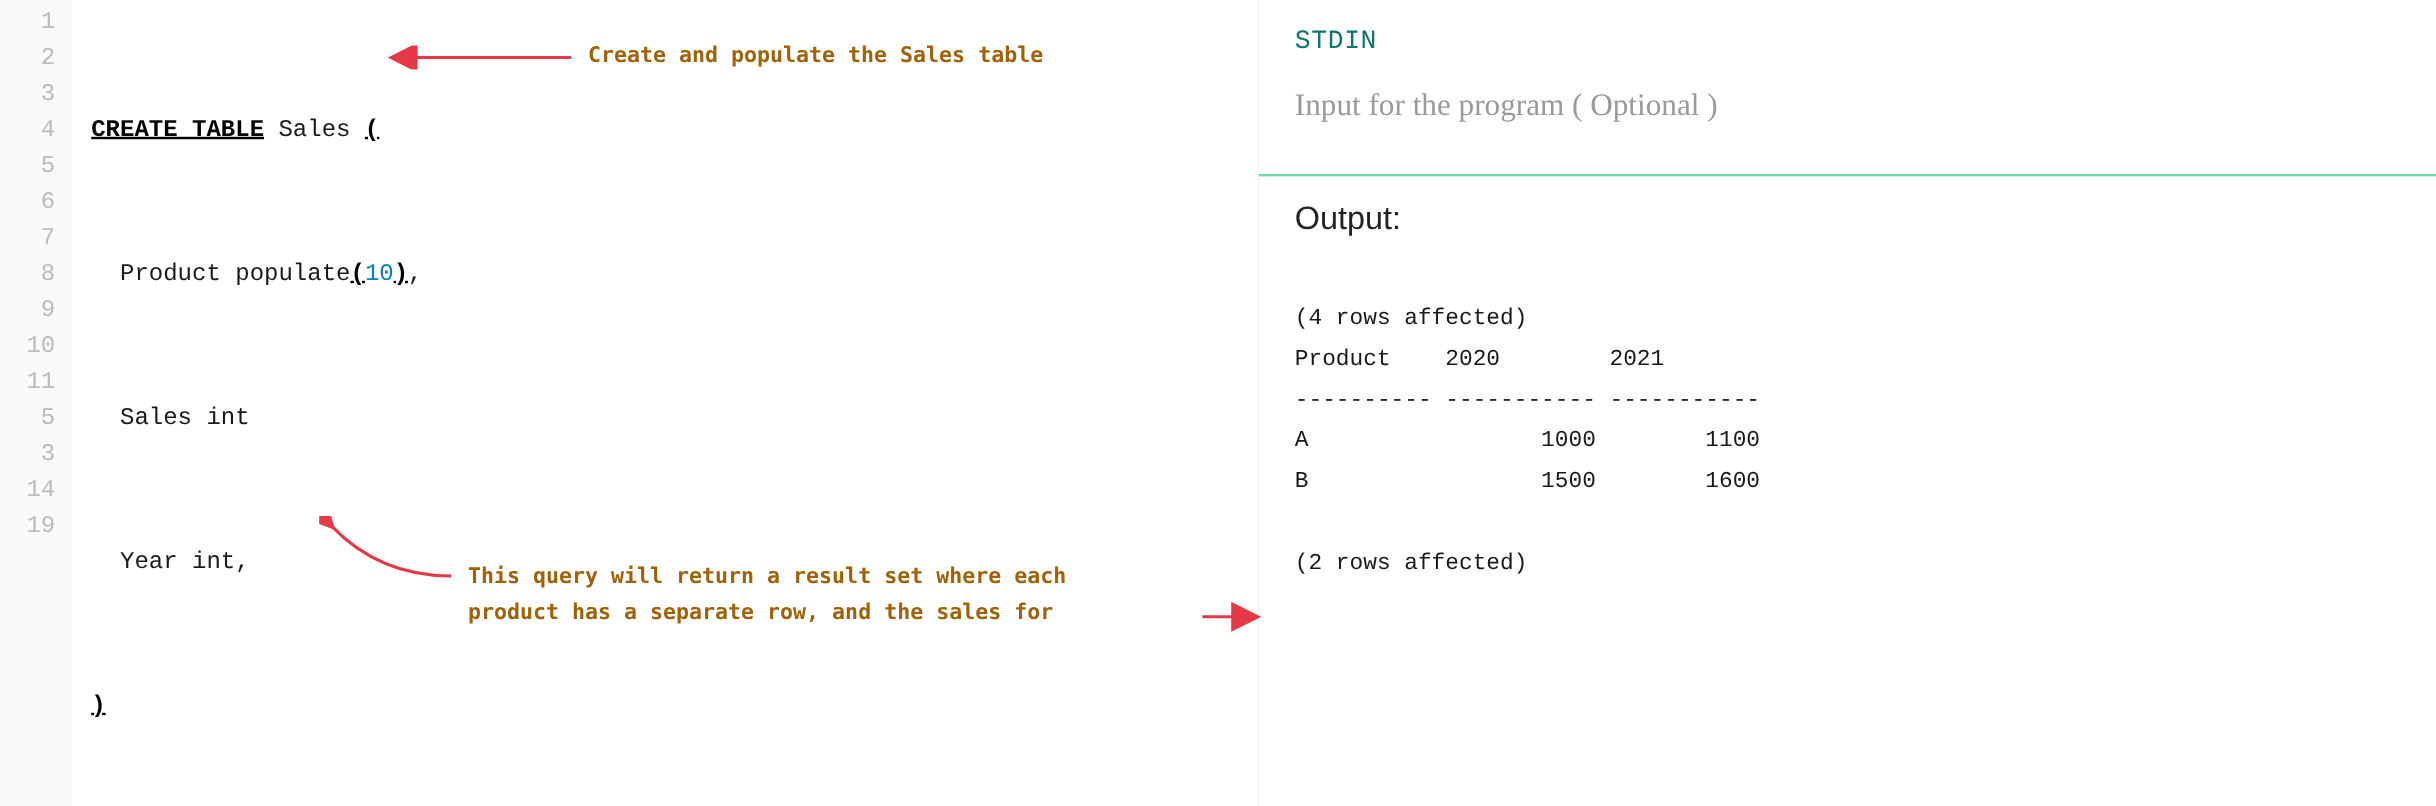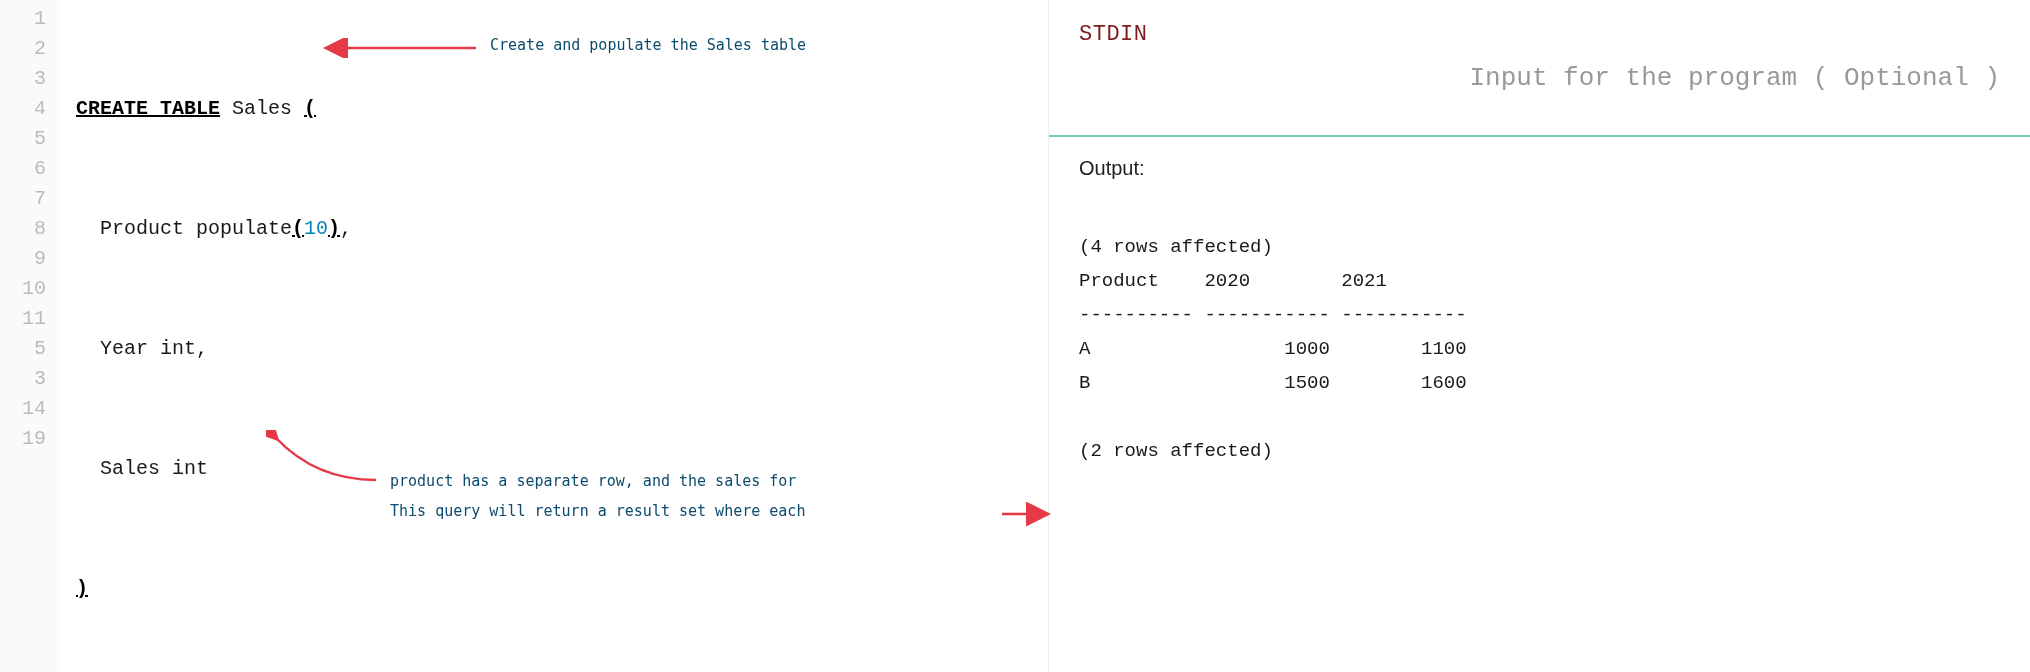--- a/index.html
+++ b/index.html
@@ -5,30 +5,30 @@
   * { box-sizing: border-box; margin: 0; padding: 0; }
   html, body { width: 2030px; height: 672px; background: #fff; font-family: "Menlo", "Consolas", "Courier New", monospace; overflow: hidden; }
   .container { display: flex; width: 100%; height: 100%; }
   .editor-pane { flex: 0 0 1048px; position: relative; background: #fff; }
   .gutter { position: absolute; left: 0; top: 0; width: 60px; height: 100%; background: #fafafa; text-align: right; padding-top: 4px; }
   .gutter .ln { color: #bbb; font-size: 20px; line-height: 30px; padding-right: 14px; height: 30px; }
   .code-area { position: absolute; left: 60px; top: 4px; right: 0; font-size: 20px; line-height: 30px; white-space: pre; color: #1a1a1a; }
   .code-line { position: relative; height: 30px; padding-left: 16px; }
   .tok-kw { font-weight: 700; color: #000; text-decoration: underline; }
   .tok-num { color: #0086b3; }
-  .annotation { position: absolute; color: #0c4a6e; font-weight: 400; font-size: 15px; font-family: "Menlo","Consolas",monospace; pointer-events: none; }
+  .annotation { position: absolute; color: #a16207; font-weight: 700; font-size: 18px; font-family: "Menlo","Consolas",monospace; pointer-events: none; }
   .arrow-svg { position: absolute; pointer-events: none; }
   .right-pane { flex: 1; display: flex; flex-direction: column; border-left: 1px solid #eee; }
   .stdin-block { padding: 22px 30px 40px 30px; }
-  .stdin-label { color: #7f1d1d; font-size: 22px; margin-bottom: 14px; letter-spacing: 0.5px; font-family: Liberation Mono, monospace; }
-  .stdin-input { width: 100%; border: none; outline: none; font-size: 26px; color: #15803d; background: transparent; font-family: Liberation Mono, monospace; padding: 2px 0; text-align: right; }
+  .stdin-label { color: #0f766e; font-size: 22px; margin-bottom: 24px; letter-spacing: 0.5px; font-family: Liberation Mono, monospace; }
+  .stdin-input { width: 100%; border: none; outline: none; font-size: 26px; color: #15803d; background: transparent; font-family: Liberation Serif, serif; padding: 2px 0; }
   .stdin-input::placeholder { color: #999; }
   .divider { height: 2px; background: #6fd8a8; width: 100%; }
   .output-block { padding: 20px 30px; }
-  .output-label { font-size: 20px; color: #222; margin-bottom: 50px; font-family: Arial, Helvetica, sans-serif; }
+  .output-label { font-size: 27px; color: #222; margin-bottom: 50px; font-family: Arial, Helvetica, sans-serif; }
   .output-pre { white-space: pre; font-family: "Menlo","Consolas","Courier New",monospace; font-size: 19px; line-height: 34px; color: #1a1a1a; }
 </style>
 </head>
 <body>
 
 <div class="container">
 
   <div class="editor-pane">
     <div class="gutter">
       <div class="ln">1</div>
@@ -47,23 +47,23 @@
       <div class="ln">14</div>
       <div class="ln">19</div>
     </div>
 
     <div class="code-area">
       
       <div class="code-line"><span class="tok-kw">CREATE TABLE</span><span> Sales </span><span class="tok-kw">(</span></div>
       
       <div class="code-line"><span>  Product populate</span><span class="tok-kw">(</span><span class="tok-num">10</span><span class="tok-kw">)</span><span>,</span></div>
       
+      <div class="code-line"><span>  Sales int</span></div>
+      
       <div class="code-line"><span>  Year int,</span></div>
-      
-      <div class="code-line"><span>  Sales int</span></div>
       
       <div class="code-line"><span class="tok-kw">)</span></div>
       
       
       
       
       
       
       
       
@@ -93,22 +93,22 @@
 
     <svg class="arrow-svg" style="left:266px; top:430px; width:120px; height:60px;">
       <defs>
           <marker id="ahL2" markerWidth="10" markerHeight="10" refX="2" refY="5" orient="auto">
             <path d="M10,0 L0,5 L10,10 Z" fill="#e63946"></path>
           </marker>
         </defs>
       <path d="M110,50 Q50,50 10,8" fill="none" stroke="#e63946" stroke-width="2.5" marker-end="url(#ahL2)"></path>
     </svg>
     <div class="annotation" style="left:390px; top:466px; line-height:30px;">
+      <div>This query will return a result set where each</div>
       <div>product has a separate row, and the sales for</div>
-      <div>This query will return a result set where each</div>
     </div>
     <svg class="arrow-svg" style="left:1002px; top:504px; width:54px; height:20px; overflow:visible;">
       <defs>
           <marker id="ahR" markerWidth="10" markerHeight="10" refX="8" refY="5" orient="auto">
             <path d="M0,0 L10,5 L0,10 Z" fill="#e63946"></path>
           </marker>
         </defs>
       <line x1="0" y1="10" x2="44" y2="10" stroke="#e63946" stroke-width="2.5" marker-end="url(#ahR)"></line>
     </svg>
   </div>

